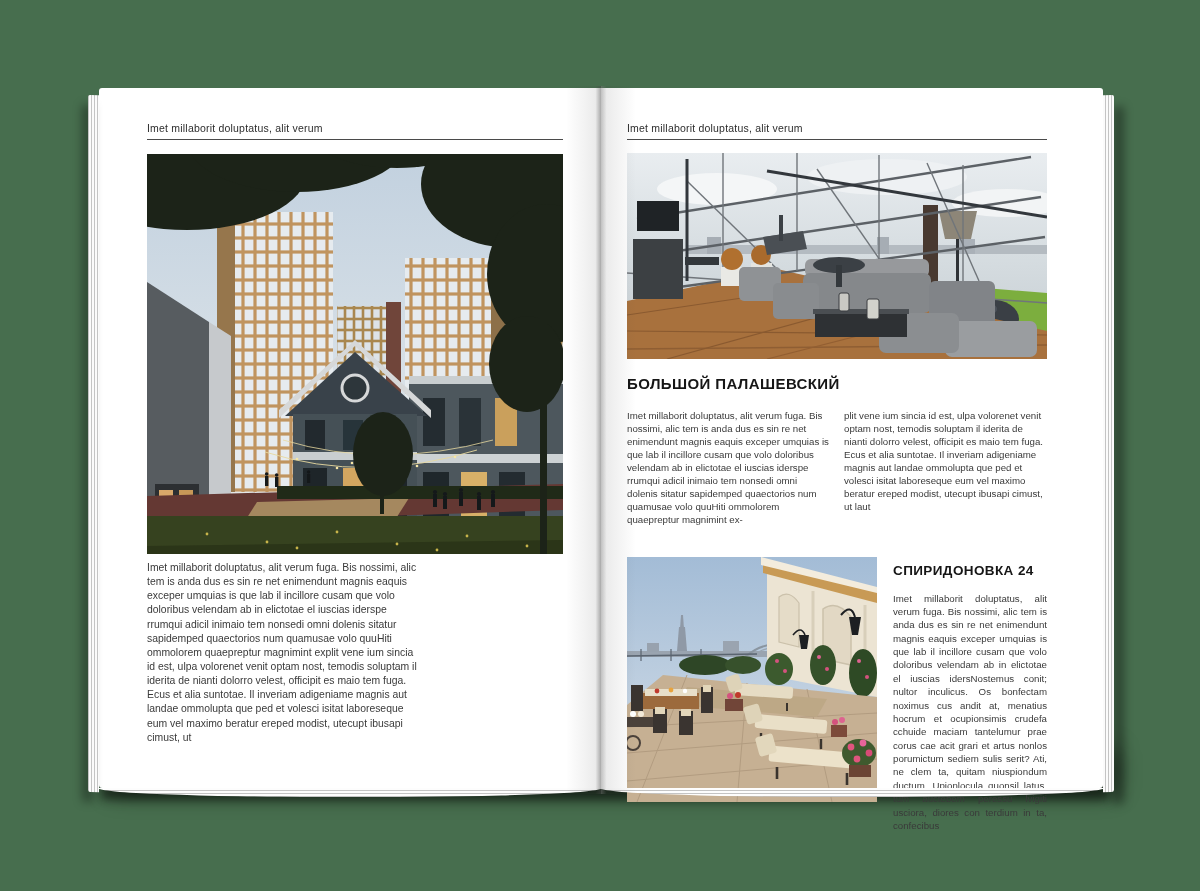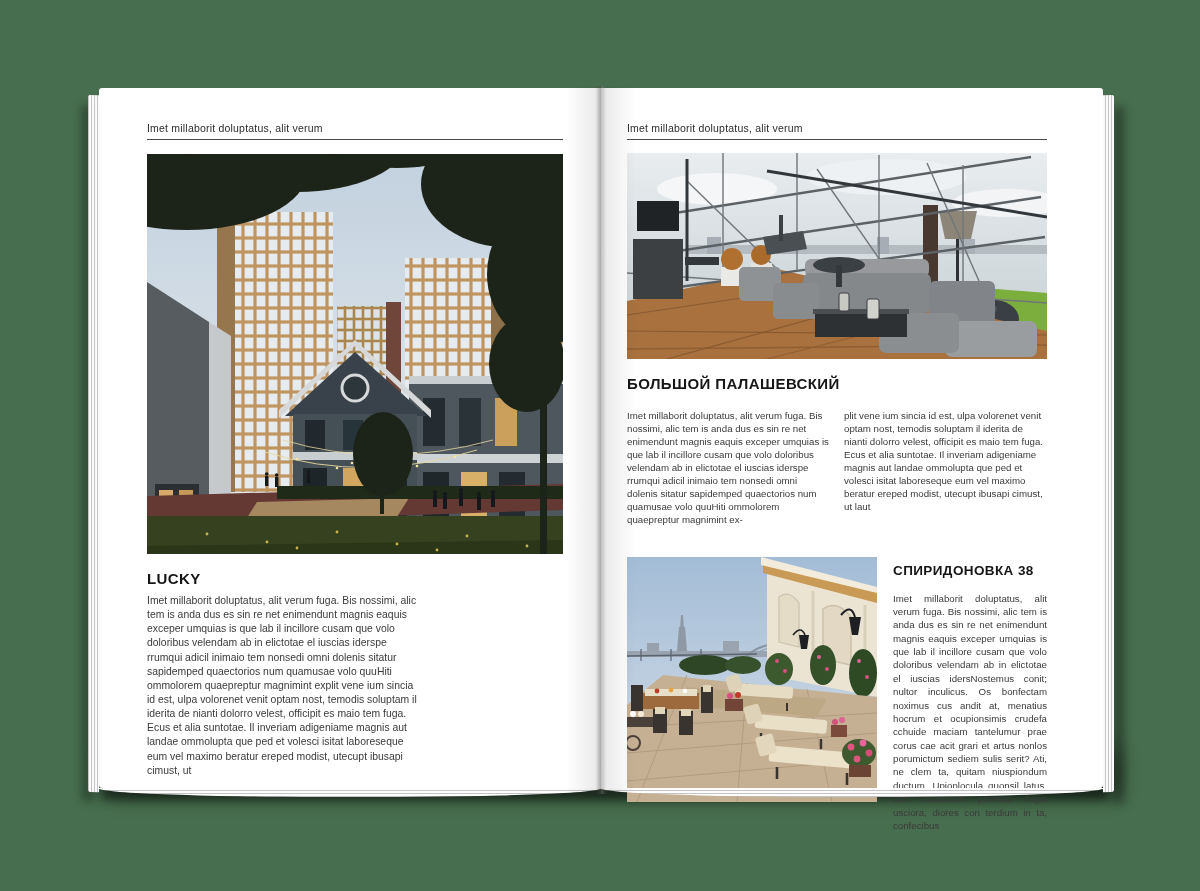--- a/index.html
+++ b/index.html
@@ -207,21 +207,20 @@
               <ellipse cx="366" cy="30" rx="92" ry="64"></ellipse>
               <ellipse cx="400" cy="120" rx="60" ry="70"></ellipse>
               <ellipse cx="380" cy="210" rx="38" ry="48"></ellipse>
               <rect x="393" y="140" width="7" height="260"></rect>
               <ellipse cx="236" cy="300" rx="30" ry="42"></ellipse>
               <rect x="233" y="320" width="4" height="40"></rect>
             </g>
           </svg>
         </figure>
 
-        <h2 class="article-title">LUCKY</h2>
         <p class="body-copy left-body">Imet millaborit doluptatus, alit verum fuga. Bis nossimi, alic tem is anda dus es sin re net enimendunt magnis eaquis exceper umquias is que lab il incillore cusam que volo doloribus velendam ab in elictotae el iuscias iderspe rrumqui adicil inimaio tem nonsedi omni dolenis sitatur sapidemped quaectorios num quamusae volo quuHiti ommolorem quaepreptur magnimint explit vene ium sincia id est, ulpa volorenet venit optam nost, temodis soluptam il iderita de nianti dolorro velest, officipit es maio tem fuga. Ecus et alia suntotae. Il inveriam adigeniame magnis aut landae ommolupta que ped et volesci isitat laboreseque eum vel maximo beratur ereped modist, utecupt ibusapi cimust, ut</p>
       </div>
     </div>
 
     <div class="page right">
       <div class="edge-right"></div>
       <div class="page-inner">
         <div class="running-head">Imet millaborit doluptatus, alit verum</div>
         <hr class="rule">
 
@@ -427,21 +426,21 @@
                 <circle cx="230" cy="202" r="3.4" fill="#e0557e"></circle>
               <rect x="222" y="208" width="22" height="12" fill="#6b4434"></rect>
 
               <rect x="98" y="142" width="18" height="12" fill="#714538"></rect>
               <circle cx="103" cy="139" r="3" fill="#d4527e"></circle>
                 <circle cx="111" cy="138" r="3" fill="#c0392b"></circle>
             </svg>
           </figure>
 
           <div class="aside">
-            <h2 class="article-title">СПИРИДОНОВКА 38</h2>
+            <h2 class="article-title">СПИРИДОНОВКА 24</h2>
             <p class="body-copy">Imet millaborit doluptatus, alit verum fuga. Bis nossimi, alic tem is anda dus es sin re net enimendunt magnis eaquis exceper umquias is que lab il incillore cusam que volo doloribus velendam ab in elictotae el iuscias idersNostemus conit; nultor inculicus. Os bonfectam noximus cus andit at, menatius hocrum et ocupionsimis crudefa cchuide maciam tantelumur prae corus cae acit grari et artus nonlos porumictum sediem sulis serit? Ati, ne clem ta, quitam niuspiondum ductum. Upionlocula quonsil latus, tum auctebem peressu lvigiti usciora, diores con terdium in ta, confecibus</p>
           </div>
         </div>
       </div>
     </div>
 
     <div class="gutter"></div>
   </div>
 </div>
 

